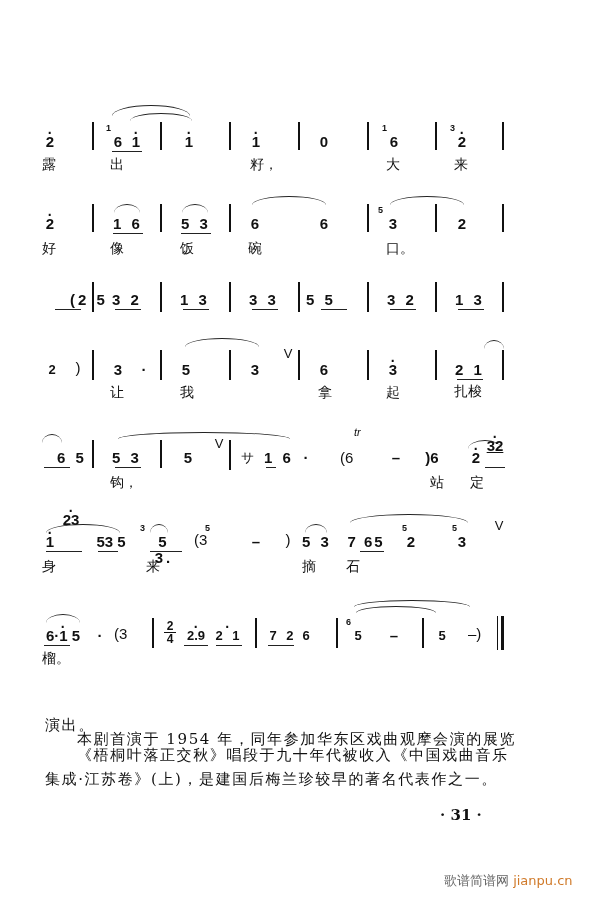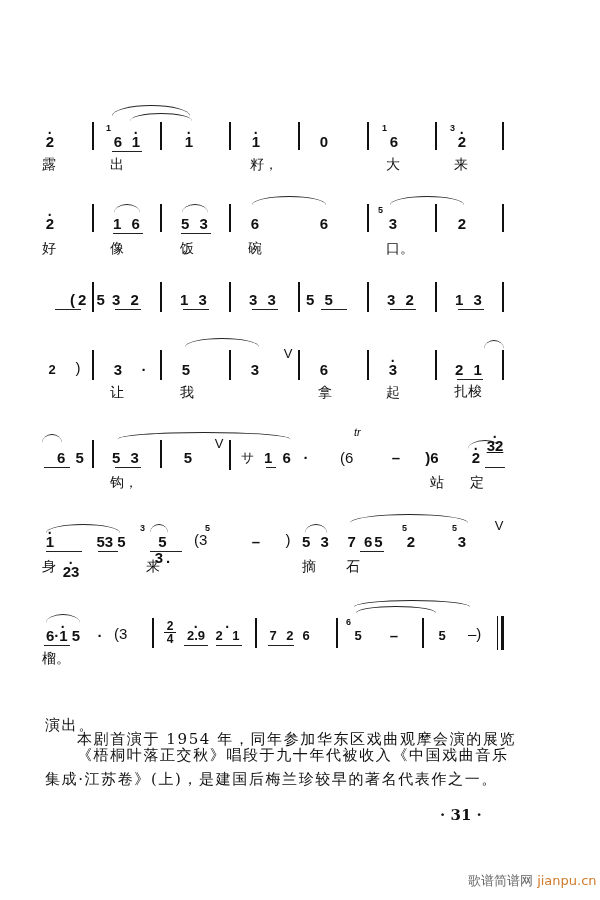--- a/index.html
+++ b/index.html
@@ -157,21 +157,21 @@
   <span class="note dot-above" style="left:485px;top:438px;width:20px;text-decoration:underline;">32</span>
   <div class="uline" style="left:485px;top:467px;width:20px;"></div>
   <span class="lyric" style="left:110px;top:474px;">钩，</span>
   <span class="lyric" style="left:430px;top:474px;">站</span>
   <span class="lyric" style="left:470px;top:474px;">定</span>
 </div>
 
 <div>
   <div class="slur" style="left:46px;top:524px;width:74px;"></div>
   <span class="note dot-above" style="left:44px;top:534px;width:12px;">1</span>
-  <span class="note dot-above" style="left:60px;top:564px;width:22px;">23</span>
+  <span class="note dot-above" style="left:60px;top:512px;width:22px;">23</span>
   <div class="uline" style="left:46px;top:551px;width:36px;"></div>
   <span class="note" style="left:96px;top:534px;width:30px;">53 5</span>
   <div class="uline" style="left:98px;top:551px;width:20px;"></div>
   <span class="grace" style="left:140px;top:524px;">3</span>
   <div class="slur" style="left:150px;top:524px;width:18px;"></div>
   <span class="note" style="left:146px;top:534px;width:36px;letter-spacing:3px;">5 3.</span>
   <div class="uline" style="left:150px;top:551px;width:32px;"></div>
   <span class="note" style="left:194px;top:532px;width:18px;font-weight:normal;text-align:left;">(3</span>
   <span class="grace" style="left:205px;top:524px;">5</span>
   <span class="note" style="left:250px;top:534px;width:12px;">–</span>
@@ -225,16 +225,16 @@
   <span class="lyric" style="left:42px;top:650px;">榴。</span>
 </div>
 
 <div class="para" style="left:77px;top:728px;">本剧首演于 1954 年，同年参加华东区戏曲观摩会演的展览</div>
 <div class="para" style="left:45px;top:714px;">演出。</div>
 <div class="para" style="left:77px;top:744px;text-align:right;">《梧桐叶落正交秋》唱段于九十年代被收入《中国戏曲音乐</div>
 <div class="para" style="left:45px;top:768px;">集成·江苏卷》(上)，是建国后梅兰珍较早的著名代表作之一。</div>
 
 <div class="pagenum" style="left:440px;top:806px;">· 31 ·</div>
 
-<div class="watermark" style="left:468px;top:872px;">
+<div class="watermark" style="left:444px;top:872px;">
   <span>歌谱简谱网</span>
   <span class="en">jianpu.cn</span>
 </div>
 
 </body></html>

